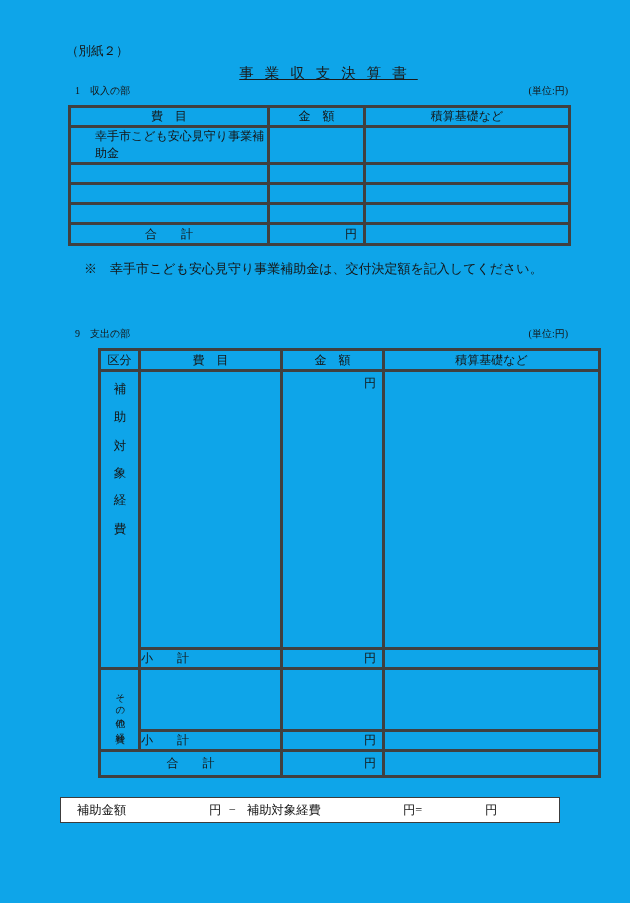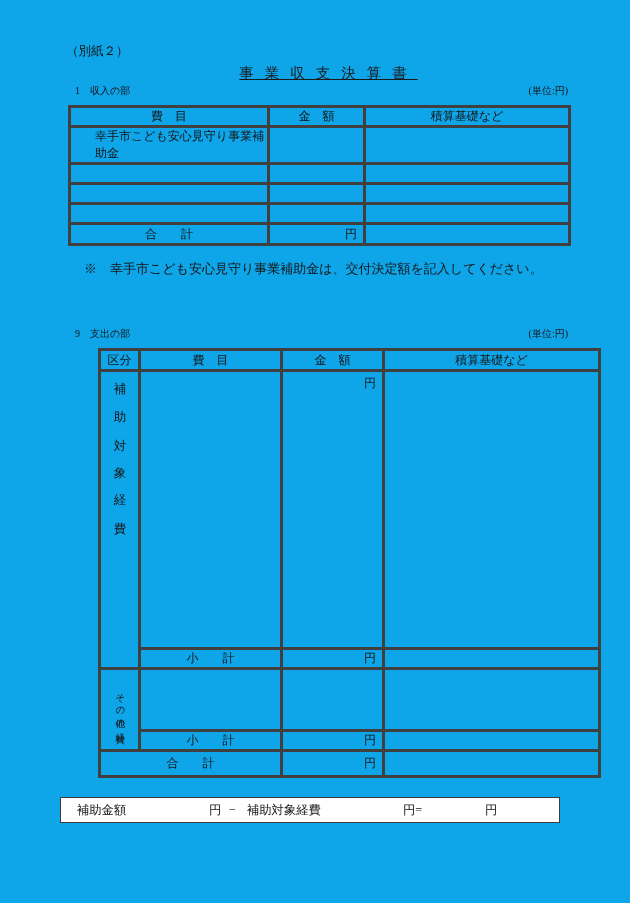--- a/index.html
+++ b/index.html
@@ -65,21 +65,21 @@
 
   
   .expense-table { left: 68px; top: 348px; width: 500px; margin-left: 30px; }
   .expense-table th { height: 21px; text-align: center; }
   .expense-table tr.big-row td { height: 278px; vertical-align: top; }
   .expense-table tr.subtotal-row td { height: 20px; }
   .expense-table tr.other-row td { height: 62px; }
   .expense-table tr.subtotal2-row td { height: 20px; }
   .expense-table tr.subtotal2-row td { border-top: 2px solid #9a9a9a; }
   .expense-table tr.total-row2 td { height: 26px; }
-  .expense-table td.subtotal-label { text-align: center; vertical-align: middle; }
+  .expense-table td.subtotal-label { vertical-align: middle; }
   .expense-table td.yen-cell { text-align: right; vertical-align: middle; padding-right: 6px; }
   .expense-table td.yen-top-cell { text-align: right; padding: 3px 6px 0 0; vertical-align: top; }
   .expense-table td.grand-total-label { text-align: center; vertical-align: middle; }
 
   .vertical-cell { text-align: center; vertical-align: middle; }
   .vtext {
     display: inline-block;
     writing-mode: vertical-rl;
     text-orientation: upright;
   }

